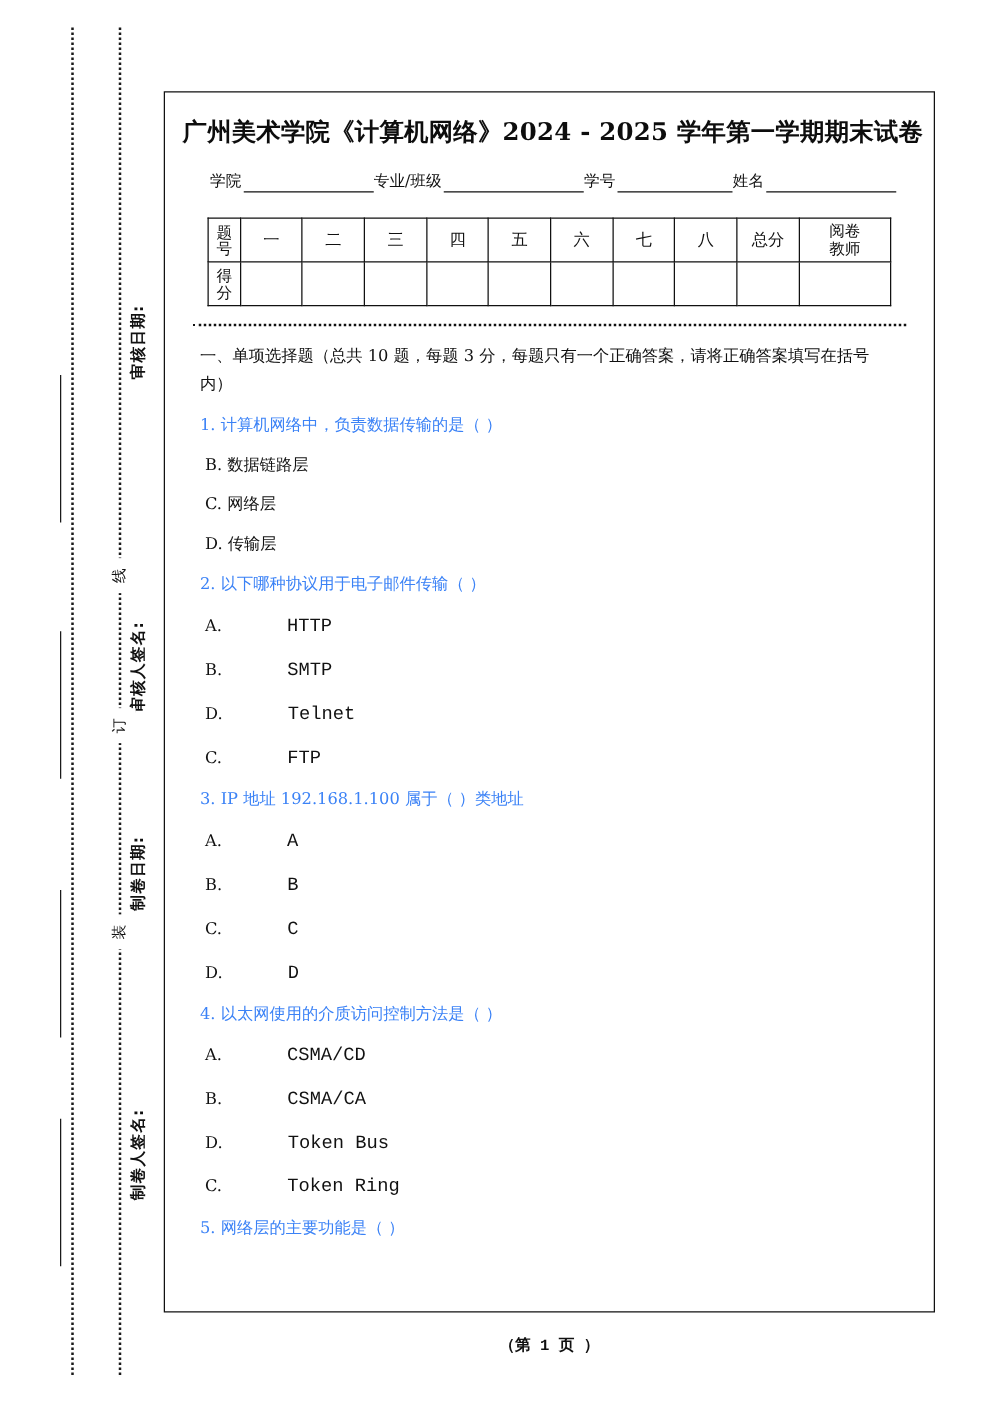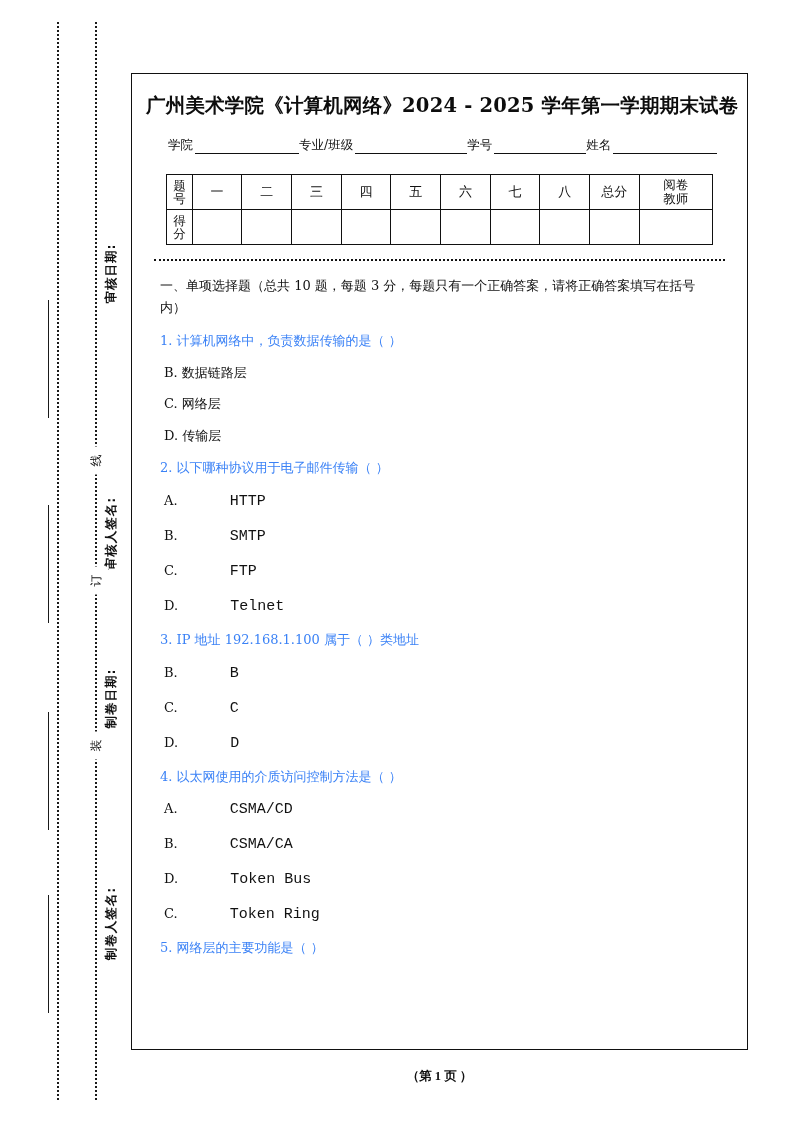--- a/index.html
+++ b/index.html
@@ -181,21 +181,21 @@
   }
   .mono { font-family: Liberation Mono, monospace; font-size: 15px; padding-left: 48px; }
 
   
   #page-footer {
     position: absolute;
     left: 131px;
     top: 1068px;
     width: 617px;
     text-align: center;
-    font-family: Liberation Serif, serif;
+    font-family: Liberation Mono, monospace;
     font-size: 12.5px;
     font-weight: 700;
     color: #111;
   }
 </style>
 </head>
 <body>
 
 <div id="binding-margin">
   <div class="vline-dots" id="dots-outer"></div>
@@ -308,33 +308,37 @@
       </div>
       <div class="q-opt">
         <span>A.</span>
         <span class="mono">HTTP</span>
       </div>
       <div class="q-opt">
         <span>B.</span>
         <span class="mono">SMTP</span>
       </div>
       <div class="q-opt">
+        <span>D.</span>
+        <span class="mono">Telnet</span>
+      </div>
+      <div class="q-opt">
         <span>C.</span>
         <span class="mono">FTP</span>
       </div>
-      <div class="q-opt">
-        <span>D.</span>
-        <span class="mono">Telnet</span>
-      </div>
 
       <div class="q-stem">
         <span>3.</span>
         <span>IP 地址 192.168.1.100 属于（  ）类地址</span>
       </div>
       <div class="q-opt">
+        <span>A.</span>
+        <span class="mono">A</span>
+      </div>
+      <div class="q-opt">
         <span>B.</span>
         <span class="mono">B</span>
       </div>
       <div class="q-opt">
         <span>C.</span>
         <span class="mono">C</span>
       </div>
       <div class="q-opt">
         <span>D.</span>
         <span class="mono">D</span>

